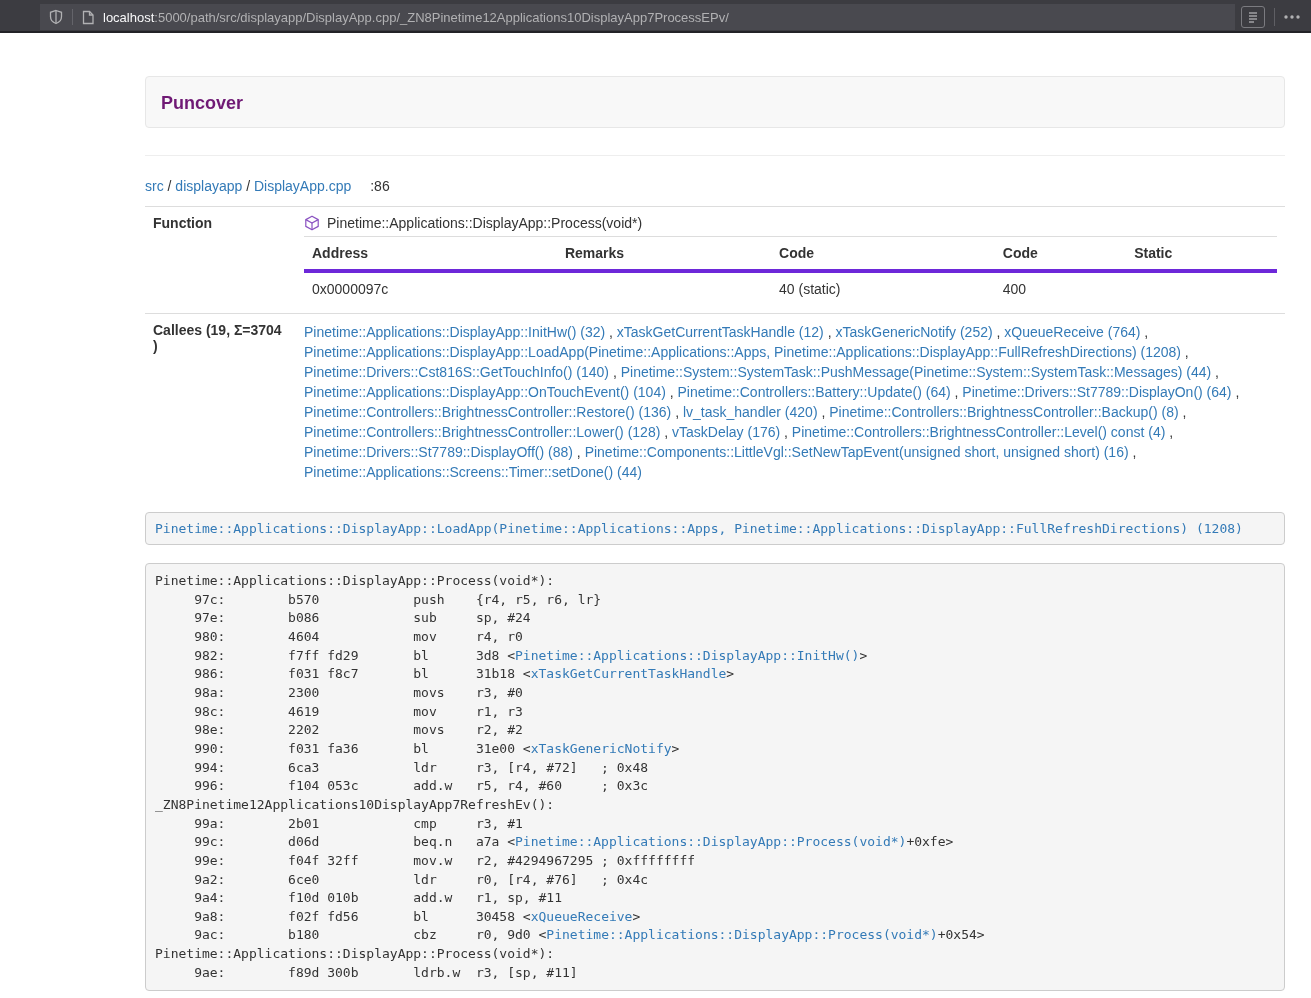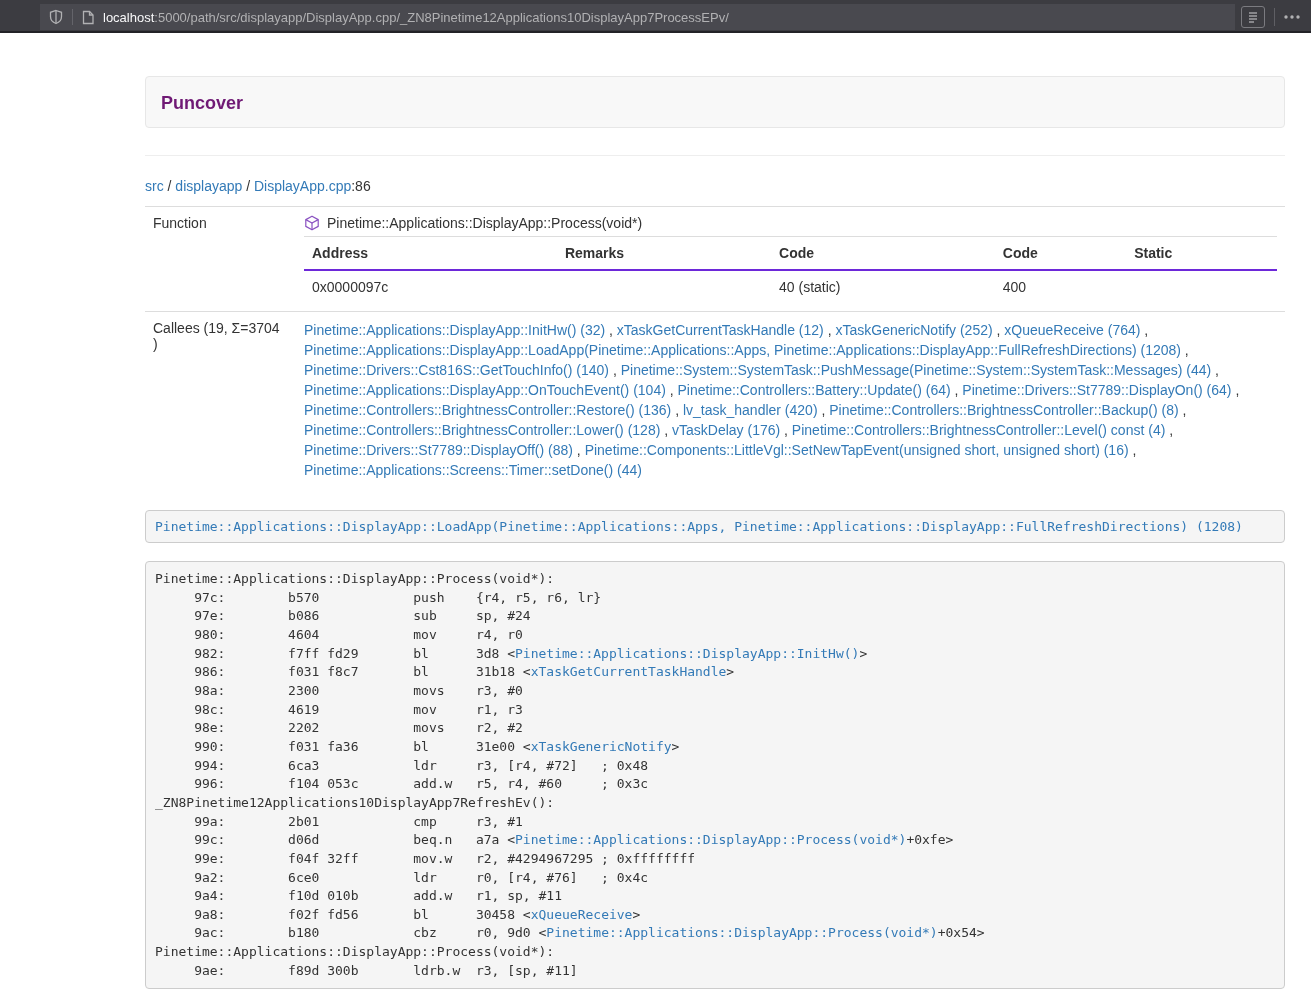--- a/index.html
+++ b/index.html
@@ -28,36 +28,36 @@
   .more-btn { position:absolute; right:6px; top:8px; width:26px; height:18px; background:transparent; border:0; padding:0;
     display:flex; align-items:center; justify-content:center; }
 
   
   .container { margin-left:145px; width:1140px; padding-top:43px; }
   .navbar { height:52px; background:#f8f8f8; border:1px solid #e7e7e7; border-radius:4px; }
   .brand { display:inline-block; padding:16px 15px; font-size:18px; line-height:20px; color:#777777; }
   hr.rule { border:0; border-top:1px solid #eeeeee; margin:27px 0 22px 0; }
   .breadcrumb-line { margin-bottom:12px; }
   .breadcrumb-line .crumb-sep { color:#333333; }
-  .breadcrumb-line .crumb-suffix { color:#333333; }
+  .breadcrumb-line .crumb-suffix { color:#333333;padding-left:19px; }
 
   table.info { width:100%; border-collapse:collapse; }
   table.info > tbody > tr > th.rowlabel {
     width:151px; text-align:left; vertical-align:top; padding:8px;
-    border-top:1px solid #dddddd; font-weight:normal; color:#333333;
+    border-top:1px solid #dddddd; font-weight:bold; color:#333333;
   }
   table.info > tbody > tr > td { padding:8px; border-top:1px solid #dddddd; vertical-align:top; }
   td.fn-cell { padding-bottom:0; }
   .fn-line { display:flex; align-items:center; }
   .fn-line svg { margin-right:7px; flex:0 0 auto; }
 
   table.nested { width:100%; border-collapse:collapse; margin-top:5px; }
   table.nested th {
     text-align:left; font-weight:bold; padding:8px;
-    border-top:1px solid #dddddd; border-bottom:2px solid #6d28d9;
+    border-top:1px solid #dddddd; border-bottom:4px solid #6d28d9;
   }
   table.nested td { padding:8px; border:0; }
 
   .callees-cell { line-height:20px; }
   .callee-sep { color:#333333; }
 
   pre.codeblock {
     background:#f5f5f5; border:1px solid #cccccc; border-radius:4px; color:#333333;
     font-family:"DejaVu Sans Mono", monospace; font-size:13px;
     white-space:pre; overflow:hidden; margin:0;

